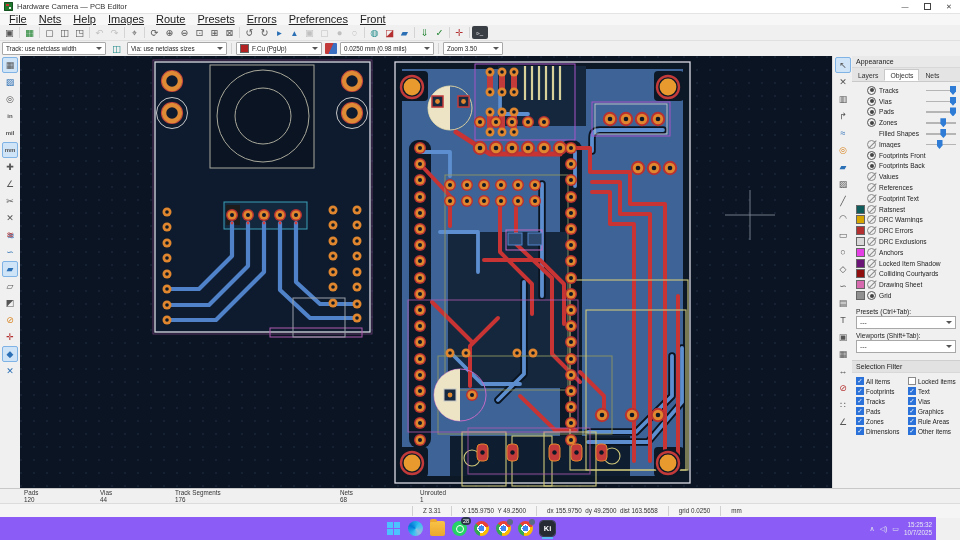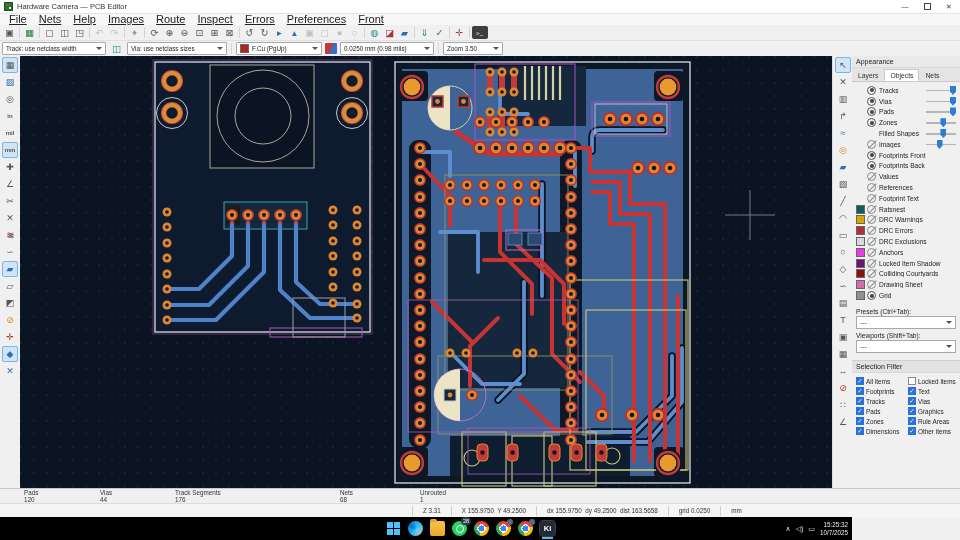--- a/index.html
+++ b/index.html
@@ -96,21 +96,21 @@
   
   .status1{position:absolute;left:0;top:488px;width:960px;height:15px;background:#f0f0f0;
     border-top:1px solid #c8c8c8;display:flex;padding-left:24px;box-sizing:border-box;}
   .sfield{display:flex;flex-direction:column;justify-content:center;}
   .sfield .lab{font-size:6.3px;color:#333;line-height:7px;}
   .sfield .val{font-size:6.3px;color:#333;line-height:7px;}
   .status2{position:absolute;left:0;top:503px;width:960px;height:14px;background:#f5f5f5;
     border-top:1px solid #dcdcdc;display:flex;align-items:center;font-size:6.3px;color:#333;}
   .s2item{padding:0 10px;border-left:1px solid #d0d0d0;height:10px;line-height:10px;white-space:pre;}
   
-  .taskbar{position:absolute;left:0;top:517px;width:852px;height:23px;background:#000000;}
+  .taskbar{position:absolute;left:0;top:517px;width:936px;height:23px;background:#8b5cf6;}
   .tapps{position:absolute;left:386px;top:0;height:23px;display:flex;align-items:center;gap:7px;}
   .ticon{width:15px;height:15px;border-radius:3px;position:relative;flex:none;}
   .t-start{background:
     linear-gradient(#4cc2ff,#4cc2ff) 1px 1px/6px 6px no-repeat,
     linear-gradient(#4cc2ff,#4cc2ff) 8px 1px/6px 6px no-repeat,
     linear-gradient(#4cc2ff,#4cc2ff) 1px 8px/6px 6px no-repeat,
     linear-gradient(#4cc2ff,#4cc2ff) 8px 8px/6px 6px no-repeat;}
   .t-edge{border-radius:50%;background:conic-gradient(from 200deg,#35c1f1,#0078d7,#35c1f1,#9bd 300deg,#35c1f1);}
   .t-folder{background:linear-gradient(#f8c347,#eca72c);border-radius:2px;}
   .t-folder::before{content:"";position:absolute;left:0;top:-2px;width:7px;height:3px;
@@ -146,21 +146,21 @@
       <span class="winbtn close">✕</span>
     </span>
   </div>
 
   <div class="menubar">
     <span class="menu-item">File</span>
     <span class="menu-item">Nets</span>
     <span class="menu-item">Help</span>
     <span class="menu-item">Images</span>
     <span class="menu-item">Route</span>
-    <span class="menu-item">Inspect</span>
+    <span class="menu-item">Presets</span>
     <span class="menu-item">Errors</span>
     <span class="menu-item">Preferences</span>
     <span class="menu-item">Front</span>
   </div>
 
   <div class="toolbar">
     <span class="tbtn">▣</span>
     <span class="tsep"></span>
     <span class="tbtn green">▦</span>
     <span class="tsep"></span>

